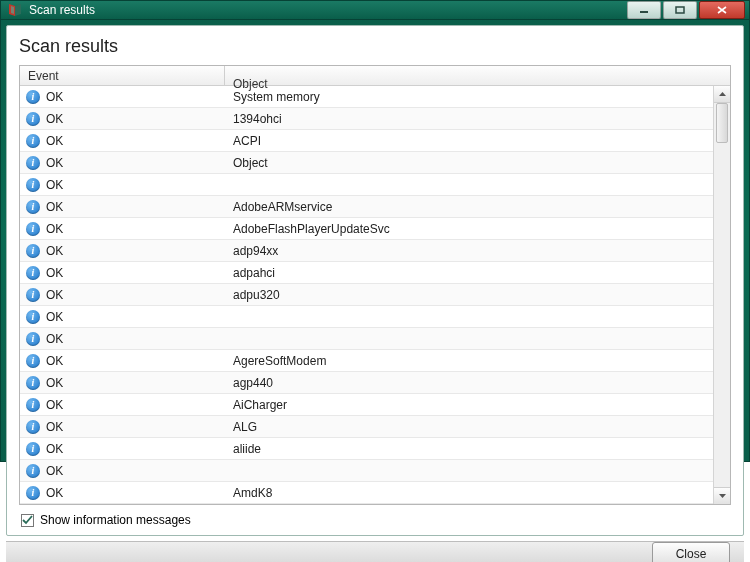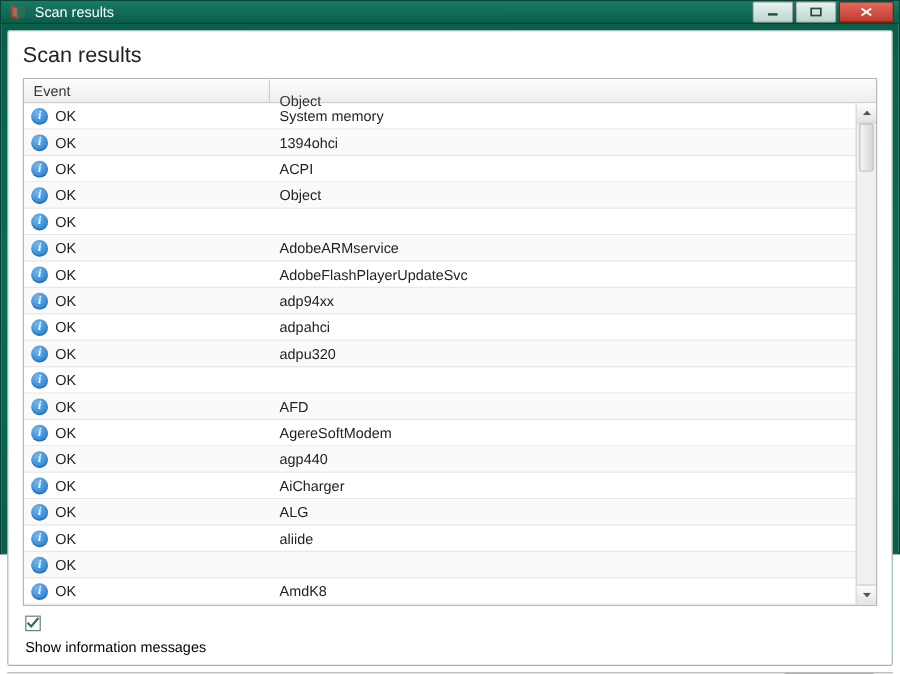--- a/index.html
+++ b/index.html
@@ -78,21 +78,21 @@
     background: linear-gradient(to bottom, #fdfdfd, #e2e2e2);
     border-bottom: 1px solid #cfcfcf; color: #555;
   }
   .vscroll .arrow.down { border-top: 1px solid #cfcfcf; border-bottom: none; }
   .vscroll .track { flex: 1; position: relative; }
   .vscroll .thumb {
     position: absolute; top: 0; left: 2px; right: 2px; height: 40px;
     background: linear-gradient(to right, #f4f4f4, #d8d8d8);
     border: 1px solid #bcbcbc; border-radius: 2px;
   }
-  .below-table { padding: 8px 2px 0 2px; display: flex; align-items: flex-start; gap: 6px; flex-direction: column; }
+  .below-table { padding: 8px 2px 0 2px; display: flex; align-items: center; gap: 6px; }
   .chk {
     width: 13px; height: 13px; border: 1px solid #777; background: #fff;
     display: inline-flex; align-items: center; justify-content: center;
   }
   .chk svg { display: block; }
   .footer {
     height: 38px; display: flex; align-items: center; justify-content: flex-end;
     padding: 0 14px;
     background: linear-gradient(to bottom, #efefef, #d9d9d9);
     border-top: 1px solid #bdbdbd;
@@ -221,21 +221,20 @@
               <div class="cell-event">
                 <span class="info-icon">i</span>
                 <span>OK</span>
               </div>
             </div>
             <div class="row">
               <div class="cell-event">
                 <span class="info-icon">i</span>
                 <span>OK</span>
               </div>
-              <div class="cell-object">AFD</div>
             </div>
             <div class="row">
               <div class="cell-event">
                 <span class="info-icon">i</span>
                 <span>OK</span>
               </div>
               <div class="cell-object">AgereSoftModem</div>
             </div>
             <div class="row">
               <div class="cell-event">

